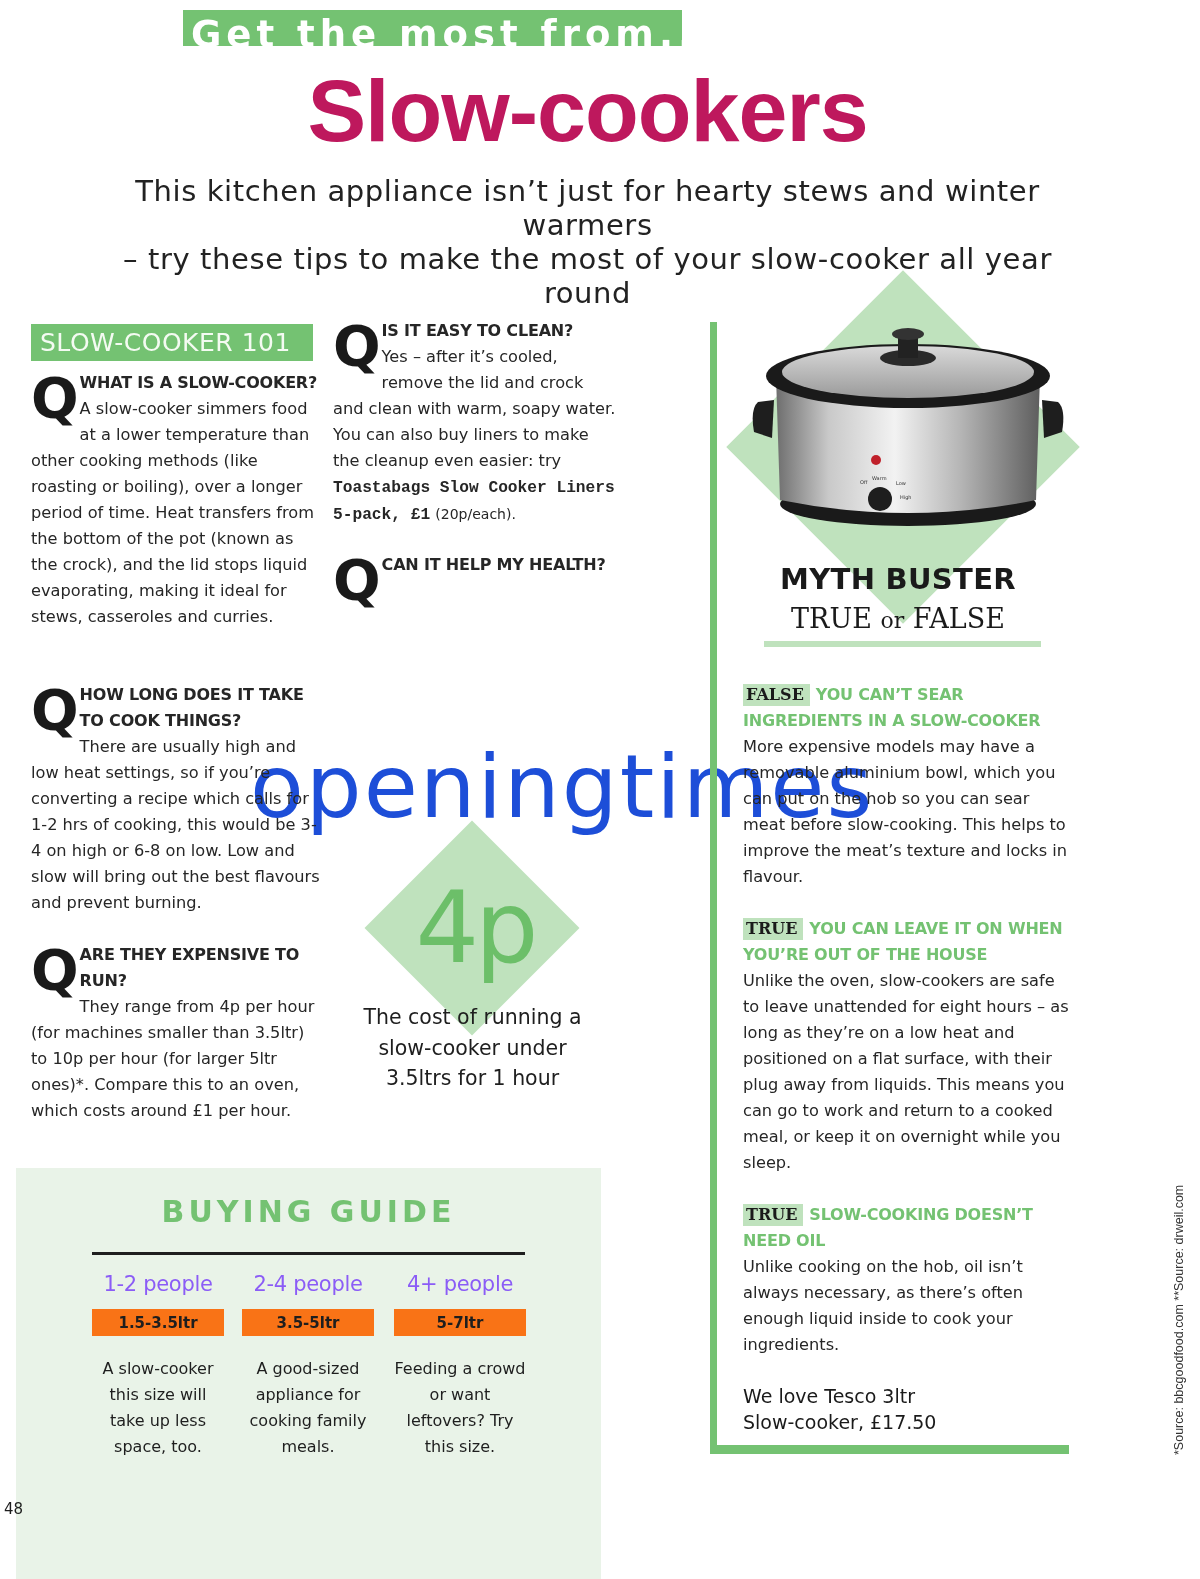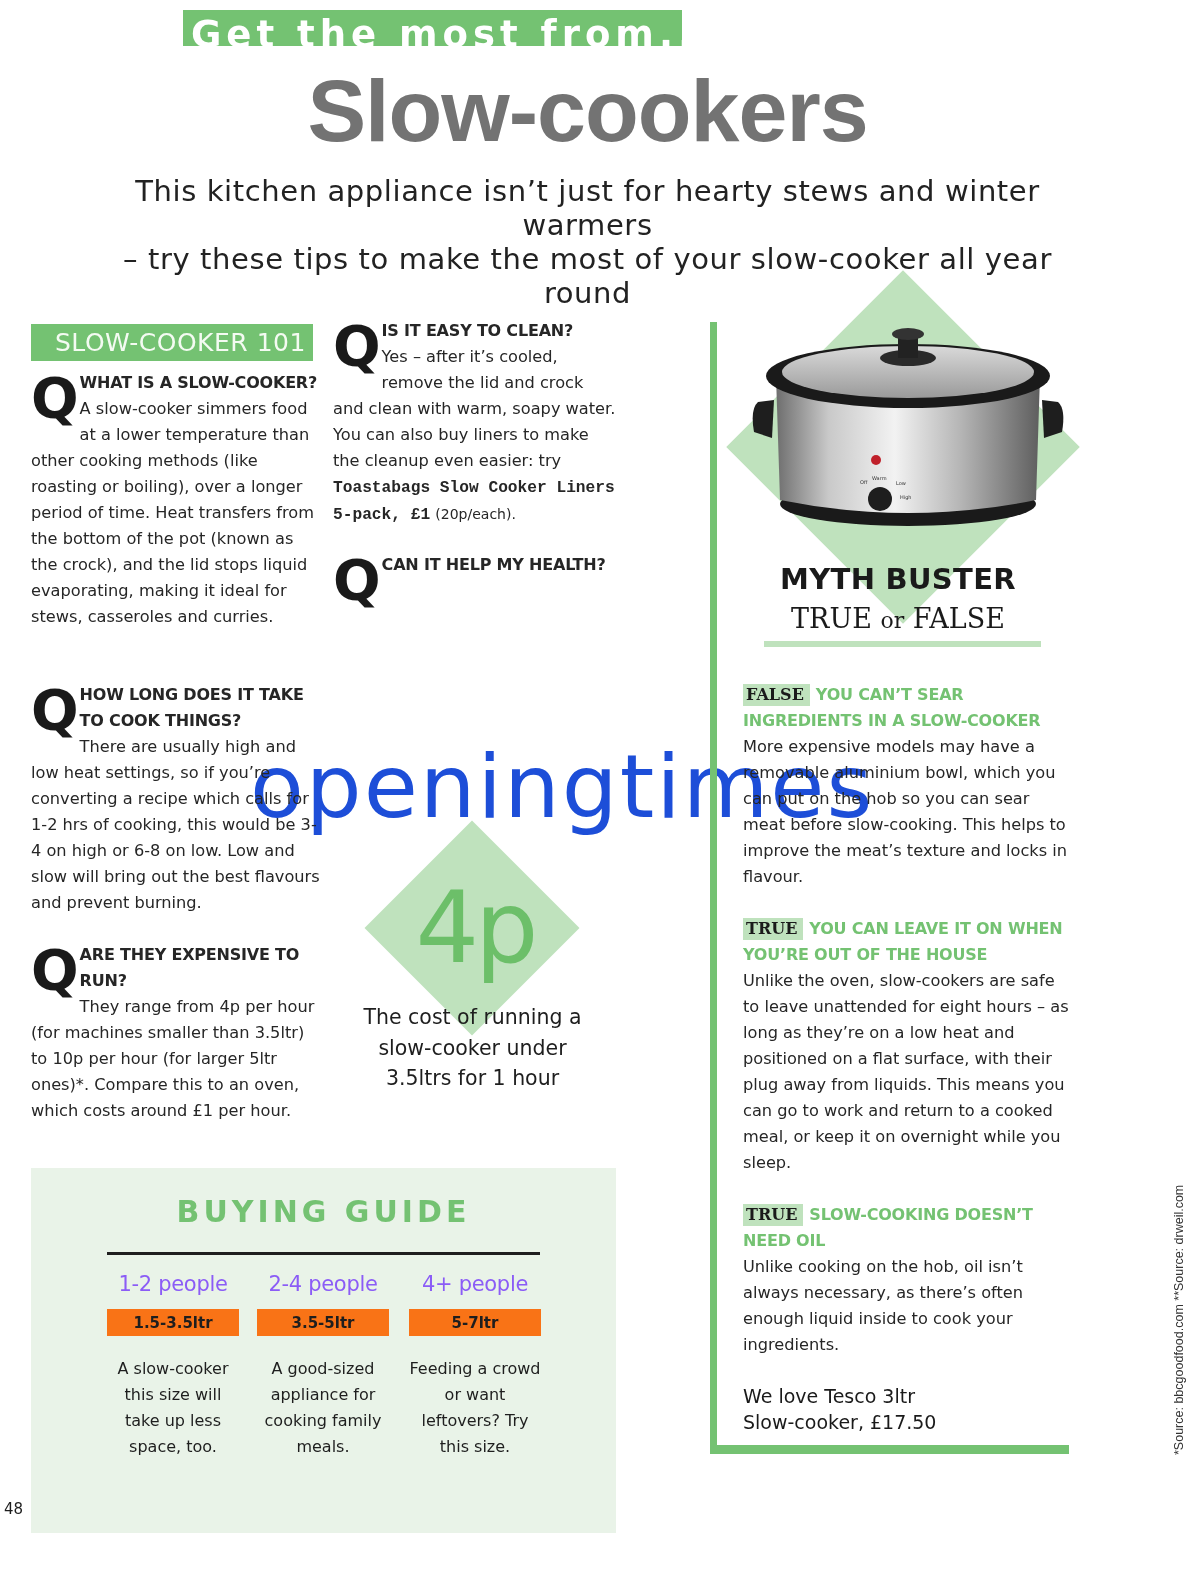--- a/index.html
+++ b/index.html
@@ -2,39 +2,39 @@
 <html><head>
 <meta charset="utf-8">
 <style>
   * { margin:0; padding:0; box-sizing:border-box; }
   html, body { width:1200px; height:1579px; background:#ffffff; overflow:hidden; }
   body { position:relative; font-family:"Liberation Sans", sans-serif; color:#1e1e1e; }
 
   .kicker { position:absolute; left:183px; top:10px; width:499px; height:36px; background:#74c272; overflow:hidden; }
   .kicker span { position:absolute; left:8px; top:2px; font-family:"DejaVu Sans", sans-serif; font-weight:bold; font-size:37px; letter-spacing:5px; color:#ffffff; line-height:46px; white-space:nowrap; }
 
-  .title { position:absolute; left:0; width:1175px; top:56px; text-align:center; font-family:"Liberation Sans", sans-serif; font-size:88px; letter-spacing:-1px; color:#737373; line-height:110px; }
+  .title { position:absolute; left:0; width:1175px; top:56px; text-align:center; font-family:"Liberation Sans", sans-serif; font-size:88px; letter-spacing:-1px; color:#be185d; line-height:110px; }
 
   .standfirst { position:absolute; left:90px; width:995px; top:174px; text-align:center; font-family:"DejaVu Sans", sans-serif; font-size:29px; line-height:34px; color:#222; letter-spacing:0.6px; }
 
-  .section-label { position:absolute; left:31px; top:324px; width:282px; height:37px; background:#74c272; color:#f4fbf2; font-family:"DejaVu Sans", sans-serif; font-size:25px; line-height:38px; padding-left:24px; letter-spacing:0.5px; white-space:nowrap; }
+  .section-label { position:absolute; left:31px; top:324px; width:282px; height:37px; background:#74c272; color:#f4fbf2; font-family:"DejaVu Sans", sans-serif; font-size:25px; line-height:38px; padding-left:9px; letter-spacing:0.5px; white-space:nowrap; }
 
   .qa { position:absolute; font-family:"DejaVu Sans", sans-serif; font-size:16.2px; line-height:26px; color:#262626; }
   .qa .qmark { float:left; font-family:"DejaVu Sans", sans-serif; font-weight:bold; font-size:56px; line-height:44px; height:48px; margin-right:1px; margin-top:6px; color:#1a1a1a; }
   .qa .qhead { font-weight:bold; text-transform:uppercase; font-size:16px; letter-spacing:-0.2px; }
   .qa .bold { font-weight:bold;font-family:Liberation Mono, monospace; }
   .qa .small { font-size:14px; }
 
   .watermark { position:absolute; left:250px; top:735px; font-family:"DejaVu Sans", sans-serif; font-size:88px; color:#1d4ed8; letter-spacing:2px; white-space:nowrap; z-index:0; }
 
   .diamond { position:absolute; background:#bfe2bd; transform:rotate(45deg); }
   .stat-num { position:absolute; left:365px; width:220px; top:870px; text-align:center; font-family:"DejaVu Sans", sans-serif; font-weight:normal; font-size:100px; color:#6cbf69; line-height:116px; letter-spacing:-4px; }
   .stat-caption { position:absolute; left:350px; width:245px; top:1002px; text-align:center; font-family:"DejaVu Sans", sans-serif; font-size:20.5px; line-height:30.5px; color:#1e1e1e; }
 
-  .buying { position:absolute; left:31px; top:1168px; width:585px; height:365px; background:#e9f3e8; }
+  .buying { position:absolute; left:16px; top:1168px; width:585px; height:411px; background:#e9f3e8; }
   .buying .bg-title { position:absolute; left:0; width:585px; top:26px; text-align:center; font-family:"DejaVu Sans", sans-serif; font-weight:bold; font-size:30px; letter-spacing:4px; color:#74c272; }
   .buying .rule { position:absolute; left:76px; top:84px; width:433px; height:3px; background:#1e1e1e; }
   .bcol { position:absolute; top:100px; width:132px; text-align:center; }
   .bcol .people { font-family:"DejaVu Sans", sans-serif; font-size:21px; line-height:32px; margin-top:0px; color:#8b5cf6; white-space:nowrap; letter-spacing:-0.3px; }
   .bcol .size { margin-top:9px; height:27px; background:#f97316; font-family:"DejaVu Sans", sans-serif; font-weight:bold; font-size:15px; line-height:28px; color:#1e1e1e; }
   .bcol .desc { margin-top:20px; font-family:"DejaVu Sans", sans-serif; font-size:16px; line-height:26px; color:#1e1e1e; }
 
   .myth-vbar { position:absolute; left:710px; top:322px; width:7px; height:1132px; background:#74c272; }
   .myth-hbar { position:absolute; left:710px; top:1445px; width:359px; height:9px; background:#74c272; }
   .myth-diamond { position:absolute; left:778px; top:322px; width:250px; height:250px; background:#bfe2bd; transform:rotate(45deg); }

